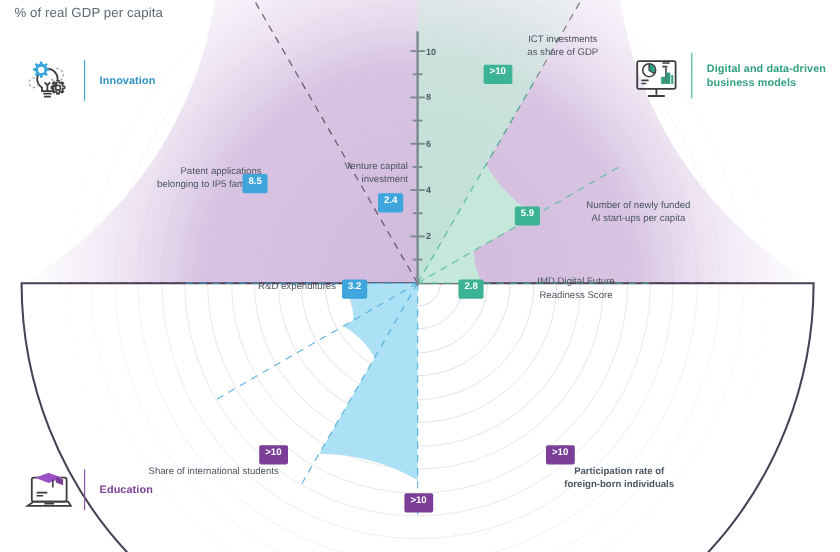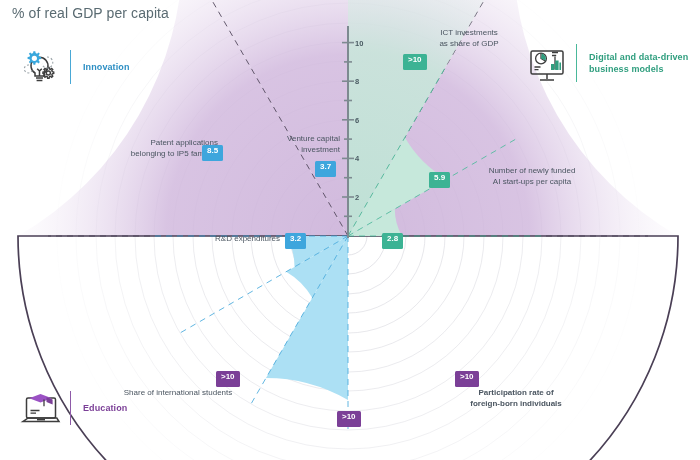--- a/index.html
+++ b/index.html
@@ -6,21 +6,21 @@
   body{
     width:700px;height:460px;background:#ffffff;
     font-family:"Liberation Sans","DejaVu Sans",sans-serif;
     position:relative;overflow:hidden;
   }
   #stage{position:absolute;inset:0;width:700px;height:460px;}
   svg#chart{position:absolute;left:0;top:0;width:700px;height:460px;}
 
   .unit-note{
     position:absolute;left:12px;top:5px;
-    font-size:14px;color:#5a6b72;letter-spacing:.1px;white-space:nowrap;
+    font-size:11px;color:#5a6b72;letter-spacing:.1px;white-space:nowrap;
   }
 
   
   .cat{position:absolute;display:flex;align-items:center;}
   .cat .icon-wrap{width:46px;height:46px;flex:0 0 46px;display:flex;align-items:center;justify-content:center;}
   .cat .rule{width:1px;height:34px;margin:0 12px 0 6px;}
   .cat .cat-label{font-size:9px;font-weight:bold;line-height:1.35;white-space:pre-line;letter-spacing:.1px;}
 
   #cat-innovation{left:18px;top:44px;}
   #cat-innovation .rule{background:#49a8d6;}
@@ -161,33 +161,35 @@
   <div class="tick-label" style="left:355px;top:119.8px;">6</div>
   <div class="tick-label" style="left:355px;top:158.4px;">4</div>
   <div class="tick-label" style="left:355px;top:197px;">2</div>
 
   <div class="spoke r" style="left:108px;top:138px;width:110px;">Patent applications
 belonging to IP5 families</div>
   <div class="badge blue" style="left:202px;top:145px;">8.5</div>
 
   <div class="spoke r" style="left:248px;top:134px;width:92px;">Venture capital
 investment</div>
-  <div class="badge blue" style="left:315px;top:161px;">3.7</div>
+  <div class="badge blue" style="left:315px;top:161px;">2.4</div>
 
   <div class="spoke r" style="left:192px;top:234px;width:88px;">R&amp;D expenditures</div>
   <div class="badge blue" style="left:285px;top:233px;">3.2</div>
 
   <div class="spoke l" style="left:404px;top:28px;width:130px;">ICT investments
 as share of GDP</div>
   <div class="badge green" style="left:403px;top:54px;">&gt;10</div>
 
   <div class="spoke l" style="left:462px;top:166px;width:140px;">Number of newly funded
 AI start-ups per capita</div>
   <div class="badge green" style="left:429px;top:172px;">5.9</div>
 
+  <div class="spoke l" style="left:410px;top:230px;width:140px;">IMD Digital Future
+Readiness Score</div>
   <div class="badge green" style="left:382px;top:233px;">2.8</div>
 
   <div class="spoke c" style="left:88px;top:388px;width:180px;">Share of international students</div>
   <div class="badge purple" style="left:216px;top:371px;">&gt;10</div>
 
   <div class="badge purple" style="left:337px;top:411px;">&gt;10</div>
 
   <div class="spoke c" style="left:441px;top:388px;width:150px;font-weight:bold;">Participation rate of
 foreign-born individuals</div>
   <div class="badge purple" style="left:455px;top:371px;">&gt;10</div>

